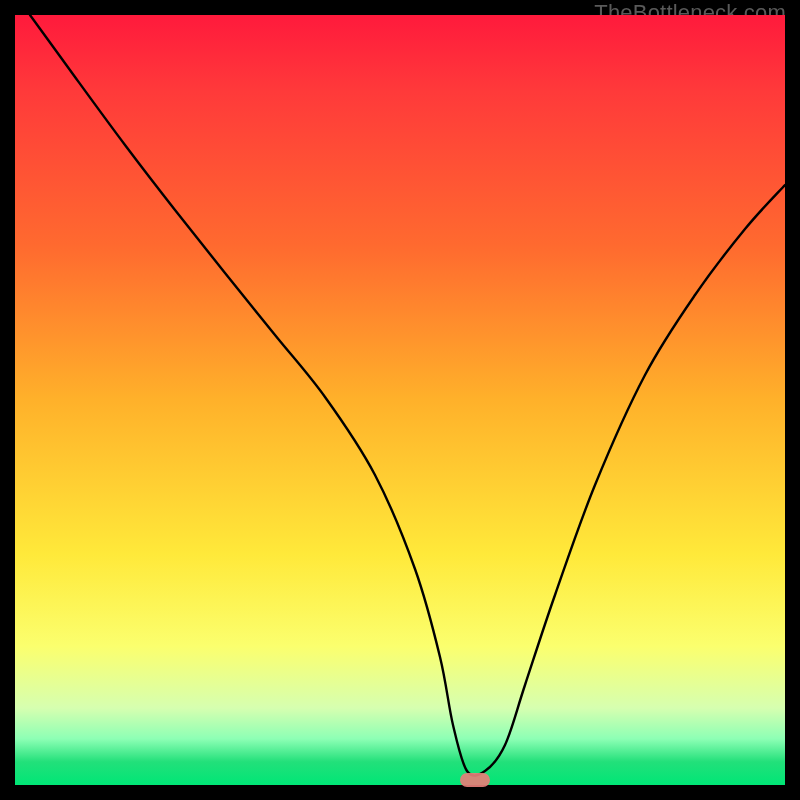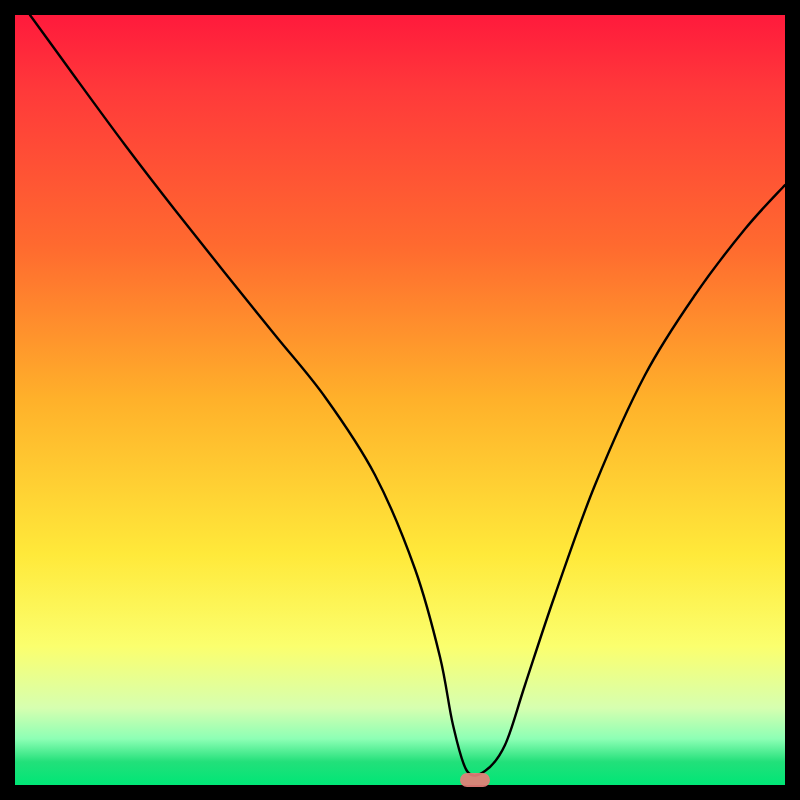--- a/index.html
+++ b/index.html
@@ -70,20 +70,21 @@
     border-radius: 7px;
     background: #e77e78;
     opacity: 0.92;
   }
 </style>
 </head>
 <body>
 
 <div class="frame">
 
+  <div class="watermark">TheBottleneck.com</div>
 
   <div class="plot-area">
 
     <svg class="curve-svg" viewBox="0 0 770 770" preserveAspectRatio="none">
       <path id="curve-path" class="curve-path" d="M 15.0 0.0 C 22.5 10.3, 44.2 40.3, 60.0 62.0 C 75.8 83.7, 93.3 107.8, 110.0 130.0 C 126.7 152.2, 143.3 173.7, 160.0 195.0 C 176.7 216.3, 193.3 237.2, 210.0 258.0 C 226.7 278.8, 243.3 299.3, 260.0 320.0 C 276.7 340.7, 293.3 358.7, 310.0 382.0 C 326.7 405.3, 345.0 431.3, 360.0 460.0 C 375.0 488.7, 389.2 523.7, 400.0 554.0 C 410.8 584.3, 418.7 616.0, 425.0 642.0 C 431.3 668.0, 433.5 691.0, 438.0 710.0 C 442.5 729.0, 446.7 748.3, 452.0 756.0 C 457.3 763.7, 463.7 760.3, 470.0 756.0 C 476.3 751.7, 483.3 744.3, 490.0 730.0 C 496.7 715.7, 501.7 695.0, 510.0 670.0 C 518.3 645.0, 528.3 613.3, 540.0 580.0 C 551.7 546.7, 565.0 506.7, 580.0 470.0 C 595.0 433.3, 613.3 391.7, 630.0 360.0 C 646.7 328.3, 663.3 304.3, 680.0 280.0 C 696.7 255.7, 715.0 232.3, 730.0 214.0 C 745.0 195.7, 763.3 177.3, 770.0 170.0"></path>
     </svg>
 
     <div id="marker" class="marker" style="left: 445px; top: 758px; background: rgb(231, 126, 120);"></div>
 
   </div>

